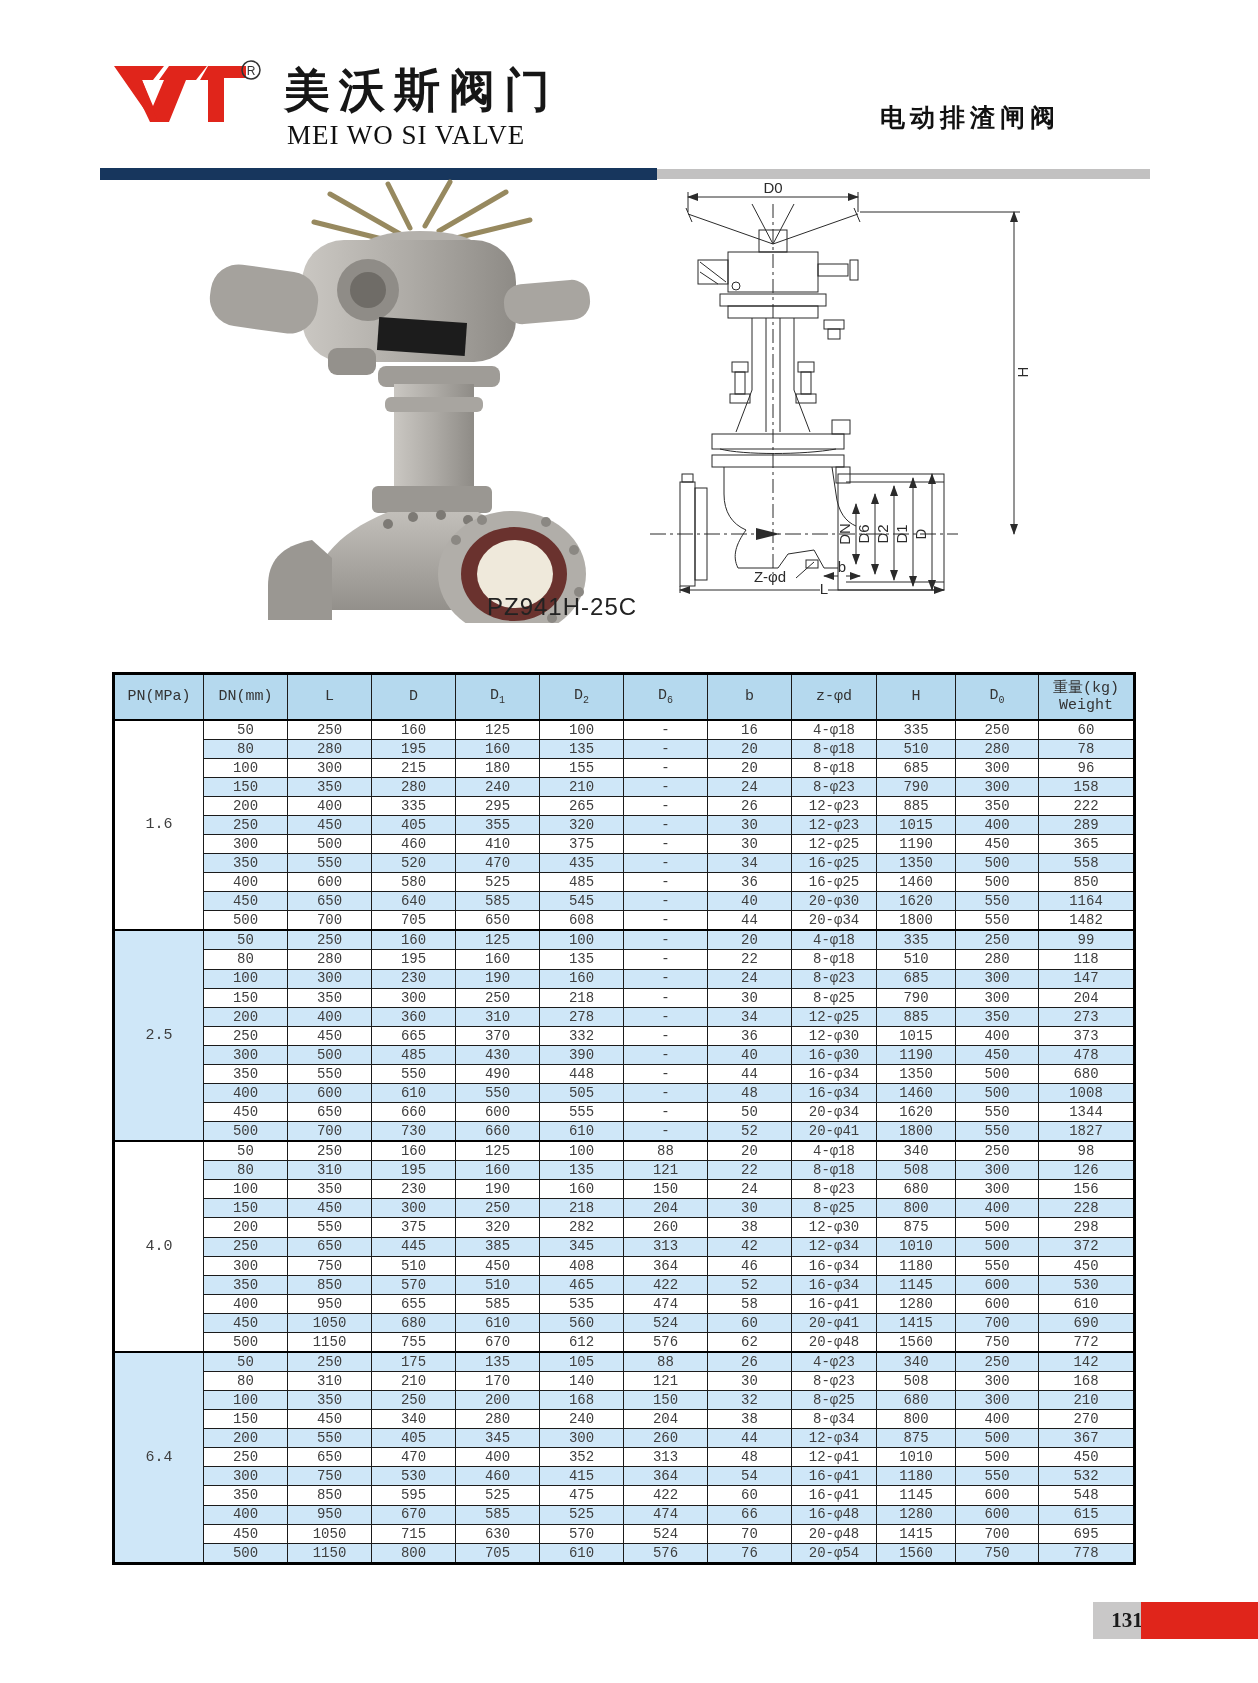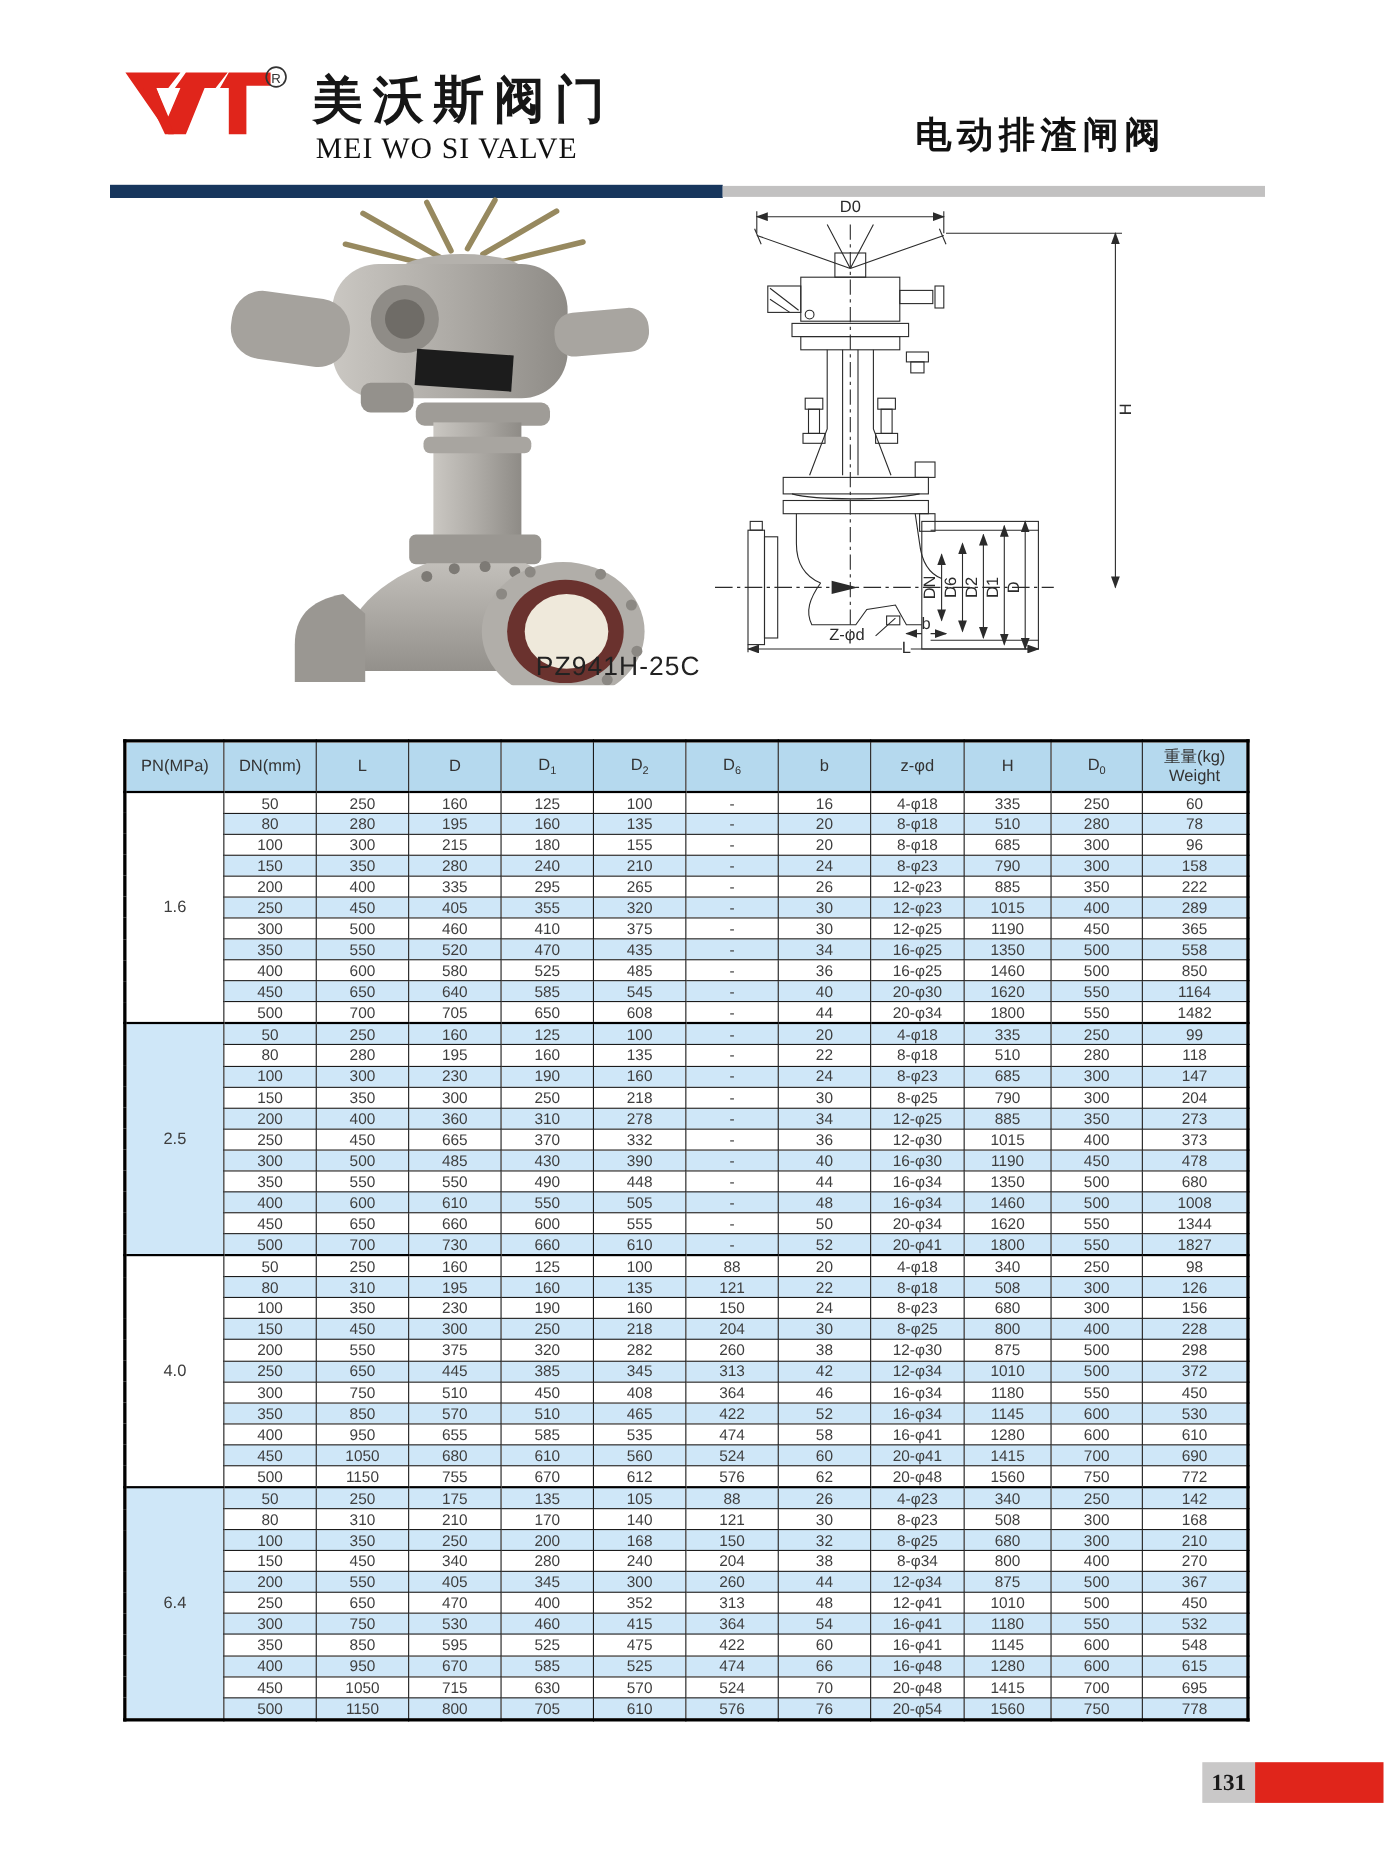--- a/index.html
+++ b/index.html
@@ -5,21 +5,21 @@
   html,body{margin:0;padding:0;background:#fff;}
   .page{position:relative;width:1258px;height:1683px;background:#fff;overflow:hidden;
         font-family:"Liberation Sans",sans-serif;color:#222;}
 
   
   .logo-mark{position:absolute;left:112px;top:58px;width:150px;height:95px;}
   .brand-cn{position:absolute;left:284px;top:60px;font-size:46px;font-weight:bold;
             letter-spacing:9px;color:#161616;font-family:"Liberation Serif",serif;}
   .brand-en{position:absolute;left:287px;top:120px;font-size:27px;letter-spacing:1px;
             color:#101010;font-family:"Liberation Serif",serif;}
-  .product-cn{position:absolute;right:198px;top:101px;font-size:33px;font-weight:600;
+  .product-cn{position:absolute;right:198px;top:101px;font-size:25px;font-weight:600;
               letter-spacing:5px;color:#111;text-align:right;}
   .product-en{position:absolute;right:198px;top:132px;font-size:22px;color:#111;}
   .rule{position:absolute;top:168px;left:100px;height:12px;width:1050px;}
   .rule .navy{position:absolute;left:0;top:0;width:557px;height:12px;background:var(--bar-navy);}
   .rule .gray{position:absolute;left:557px;top:1px;width:493px;height:10px;background:var(--bar-gray);}
 
   
   .photo{position:absolute;left:182px;top:178px;width:442px;height:445px;}
   .drawing{position:absolute;left:628px;top:182px;width:415px;height:412px;}
   .caption{position:absolute;left:487px;top:593px;font-size:24px;color:#222;letter-spacing:1px;}
@@ -27,33 +27,33 @@
 
   
   .section-title{position:absolute;left:110px;top:635px;font-size:23px;color:#101010;}
 
   
   .dim-table{position:absolute;left:112px;top:672px;width:1021px;height:893px;
              border-collapse:collapse;table-layout:fixed;background:#fff;
              font-size:14px;color:#3e3e3e;}
   .dim-table th,.dim-table td{border:1px solid #1b1b1b;text-align:center;vertical-align:middle;
              padding:0;line-height:1.15;overflow:hidden;}
-  .dim-table{border:3px solid #000;}
+  .dim-table{border:3px solid #000;font-family:Liberation Mono, monospace;}
   .dim-table thead tr{height:46px;}
   .dim-table thead th{background:var(--table-header-bg);font-weight:normal;font-size:15px;
              color:#333;border-bottom:2px solid #000;}
   .dim-table thead th sub{font-size:10px;}
   .dim-table tr.alt td{background:var(--table-row-alt-bg);}
   .dim-table td.pn{background:#fff;font-size:15px;}
   .dim-table tr.grp td{border-top:2px solid #000;}
 
   
   .page-num-box{position:absolute;left:1093px;top:1602px;width:48px;height:37px;
                 background:var(--footer-gray);display:flex;align-items:center;justify-content:center;
-                font-family:"Liberation Serif",serif;font-weight:bold;font-size:21px;color:#1a1a1a;}
+                font-family:"Liberation Serif",serif;font-weight:bold;font-size:21px;color:#1a1a1a;padding-left:10px;}
   .footer-red{position:absolute;left:1141px;top:1602px;width:117px;height:37px;background:var(--accent-red);}
 </style>
 </head>
 <body>
 
 <div class="page">
 
   <svg class="logo-mark" viewBox="0 0 150 95">
     <g fill="#e0251b">
       <polygon points="2,8 52,8 41,22 30,22 41,48 52,22 47,22 57,8 95,8 84,22 74,22 57,64 41,64"></polygon>

